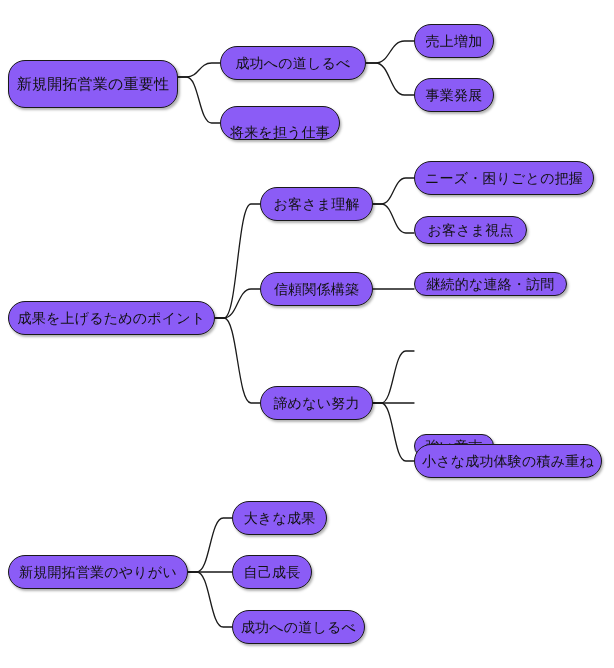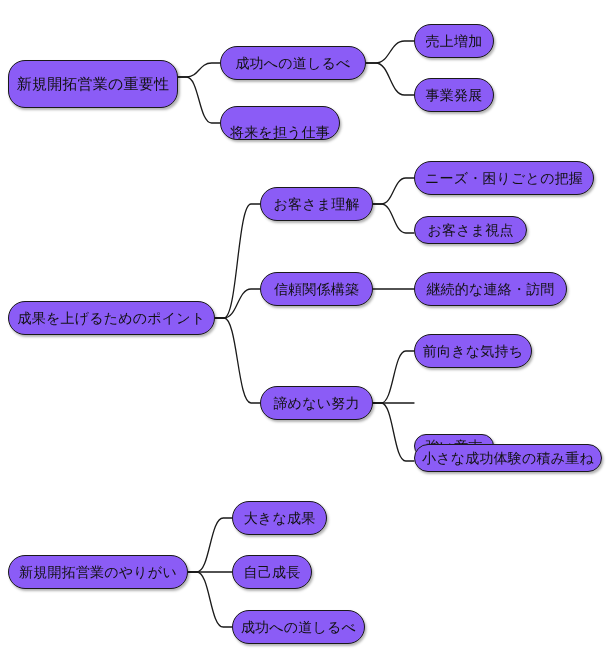--- a/index.html
+++ b/index.html
@@ -97,33 +97,30 @@
       </div>
       <div class="mm-node" style="left: 414px; top: 161px; width: 180px; height: 34px; font-size: 14px;">
         <span class="mm-label">ニーズ・困りごとの把握</span>
       </div>
       <div class="mm-node" style="left: 414px; top: 216px; width: 113px; height: 28px; font-size: 14px;">
         <span class="mm-label">お客さま視点</span>
       </div>
       <div class="mm-node" style="left: 260px; top: 272px; width: 113px; height: 34px; font-size: 14px;">
         <span class="mm-label">信頼関係構築</span>
       </div>
-      <div class="mm-node" style="left: 414px; top: 272px; width: 153px; height: 34px; font-size: 14px;">
+      <div class="mm-node" style="left: 414px; top: 272px; width: 153px; height: 24px; font-size: 14px;">
         <span class="mm-label">継続的な連絡・訪問</span>
       </div>
       <div class="mm-node" style="left: 260px; top: 386px; width: 113px; height: 34px; font-size: 14px;">
         <span class="mm-label">諦めない努力</span>
       </div>
-      <div class="mm-node" style="left: 414px; top: 334px; width: 118px; height: 34px; font-size: 14px;">
-        <span class="mm-label">前向きな気持ち</span>
-      </div>
       <div class="mm-node" style="left: 414px; top: 386px; width: 80px; height: 24px; font-size: 14px; margin-top: 48px;">
         <span class="mm-label">強い意志</span>
       </div>
-      <div class="mm-node" style="left: 414px; top: 444px; width: 188px; height: 28px; font-size: 14px;">
+      <div class="mm-node" style="left: 414px; top: 444px; width: 188px; height: 34px; font-size: 14px;">
         <span class="mm-label">小さな成功体験の積み重ね</span>
       </div>
       <div class="mm-node" style="left: 8px; top: 555px; width: 180px; height: 34px; font-size: 14px;">
         <span class="mm-label">新規開拓営業のやりがい</span>
       </div>
       <div class="mm-node" style="left: 232px; top: 501px; width: 95px; height: 34px; font-size: 14px;">
         <span class="mm-label">大きな成果</span>
       </div>
       <div class="mm-node" style="left: 232px; top: 555px; width: 80px; height: 34px; font-size: 14px;">
         <span class="mm-label">自己成長</span>

